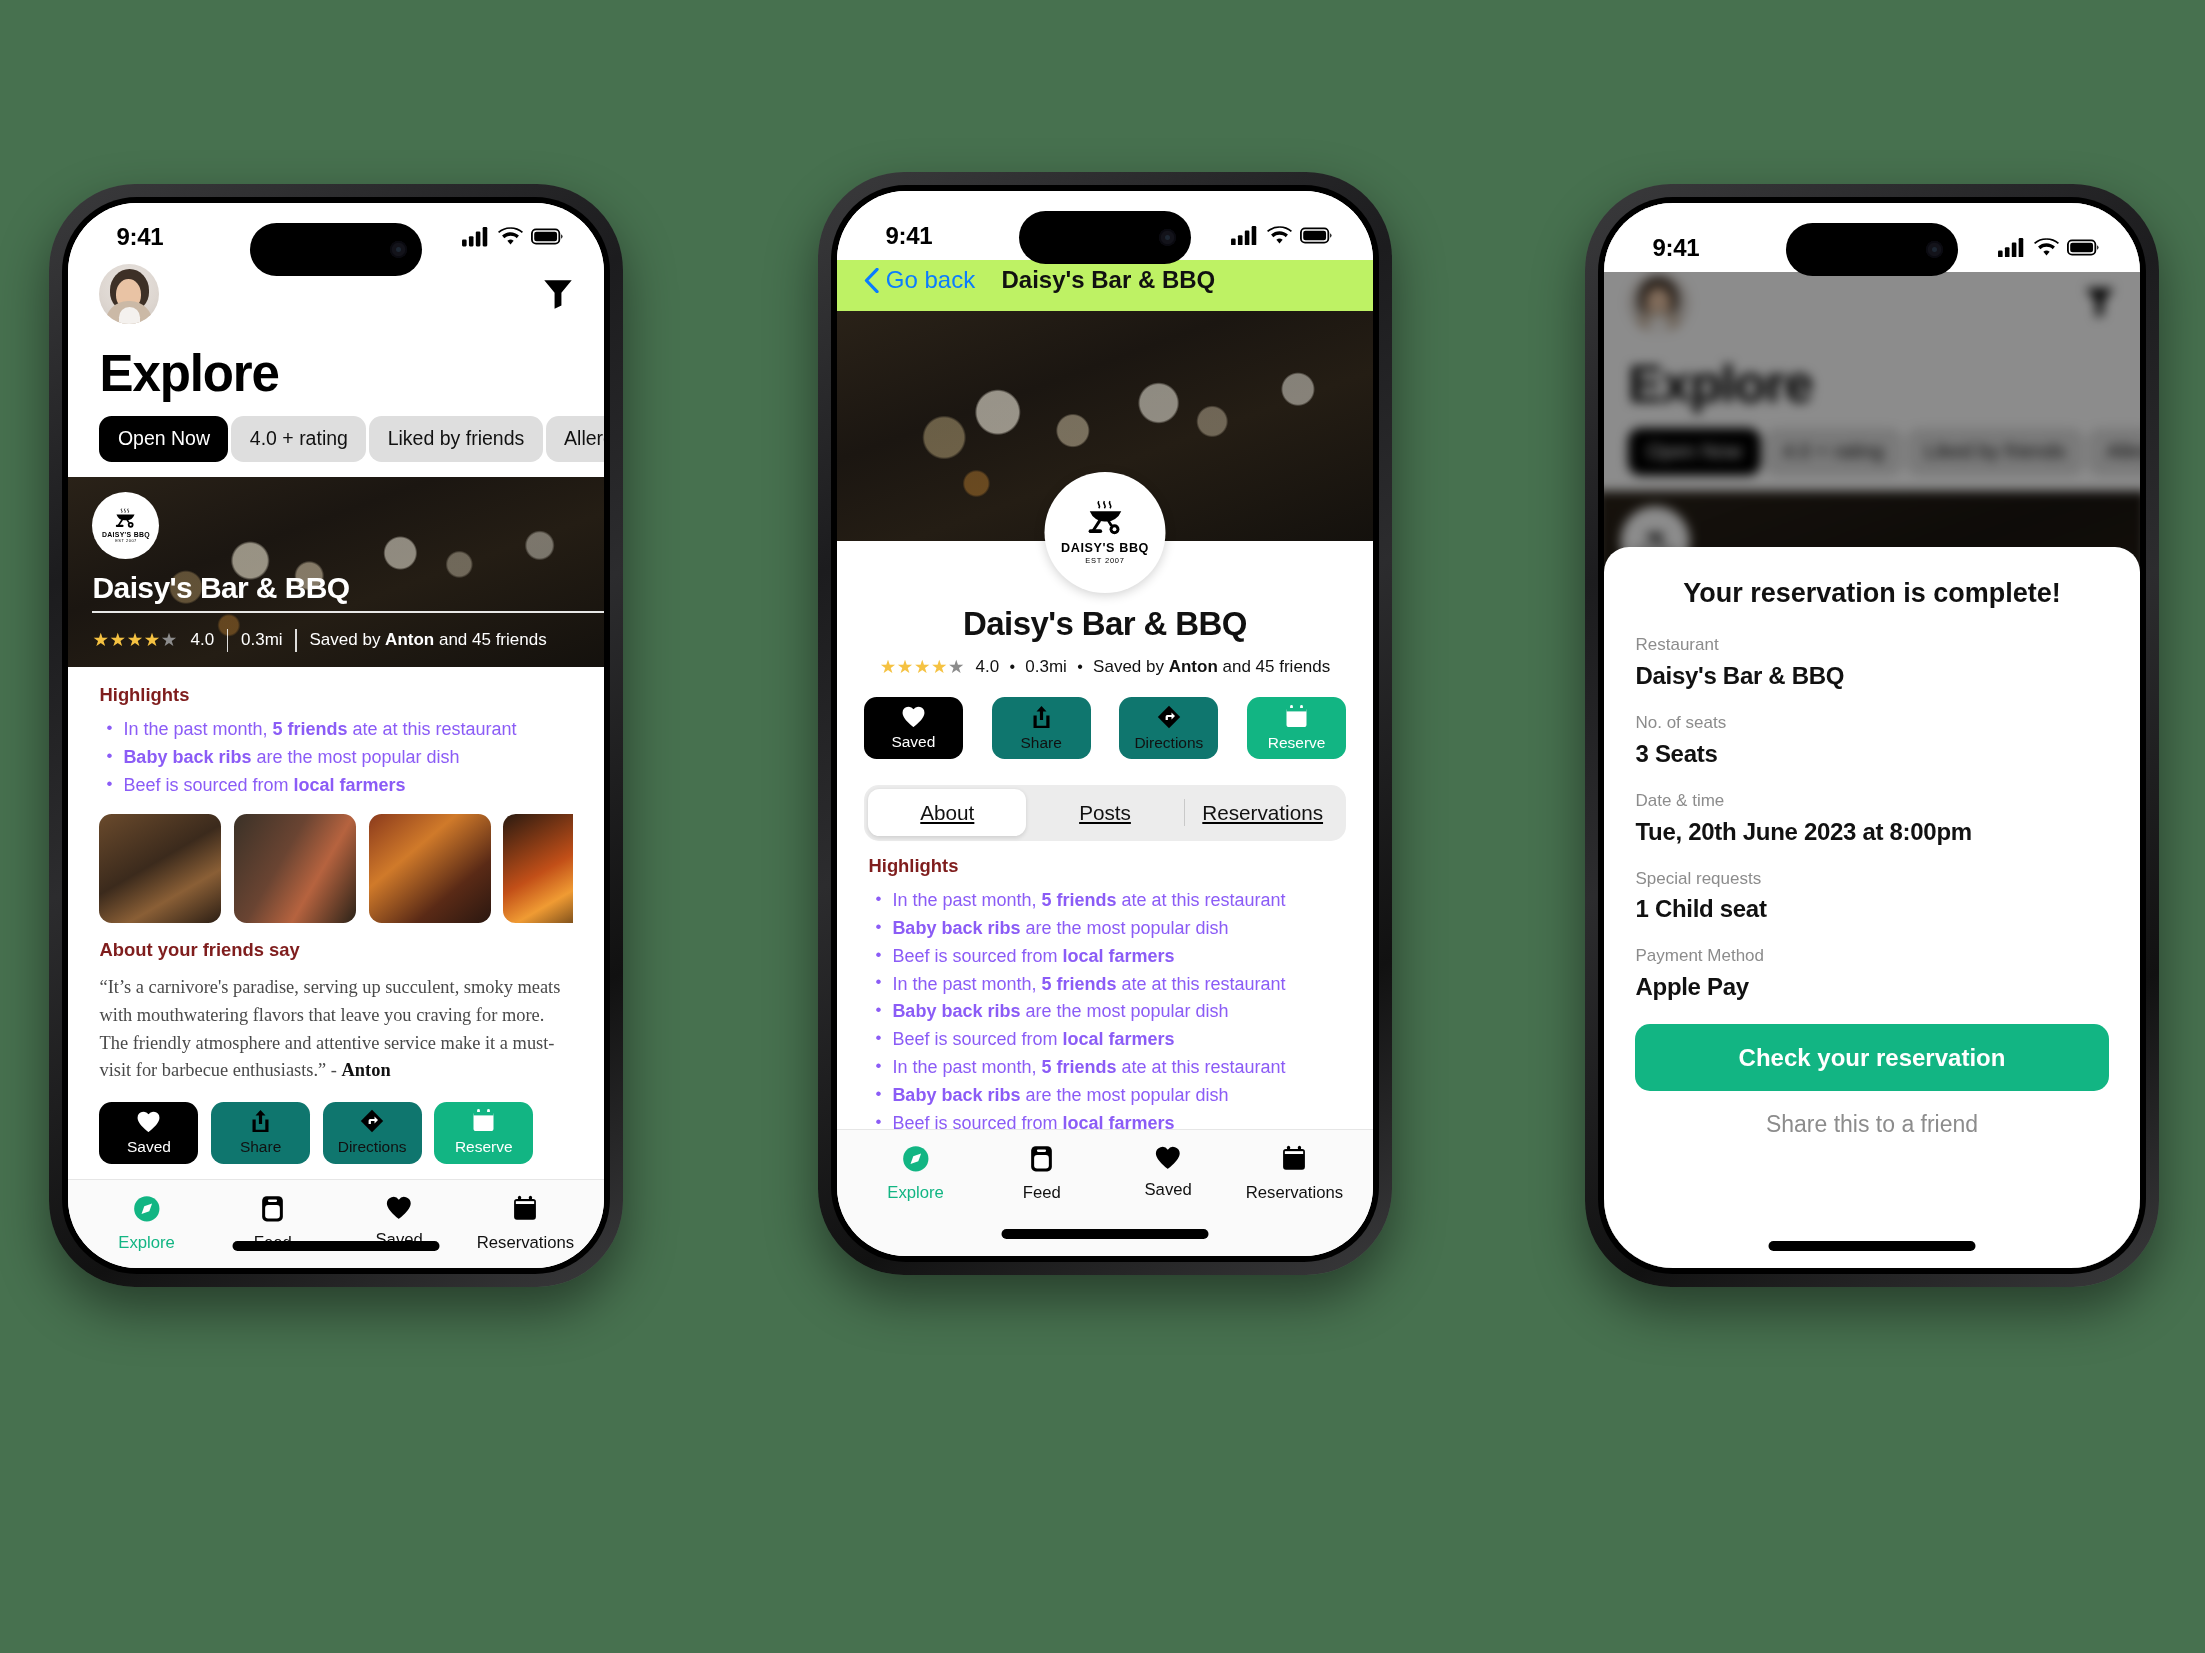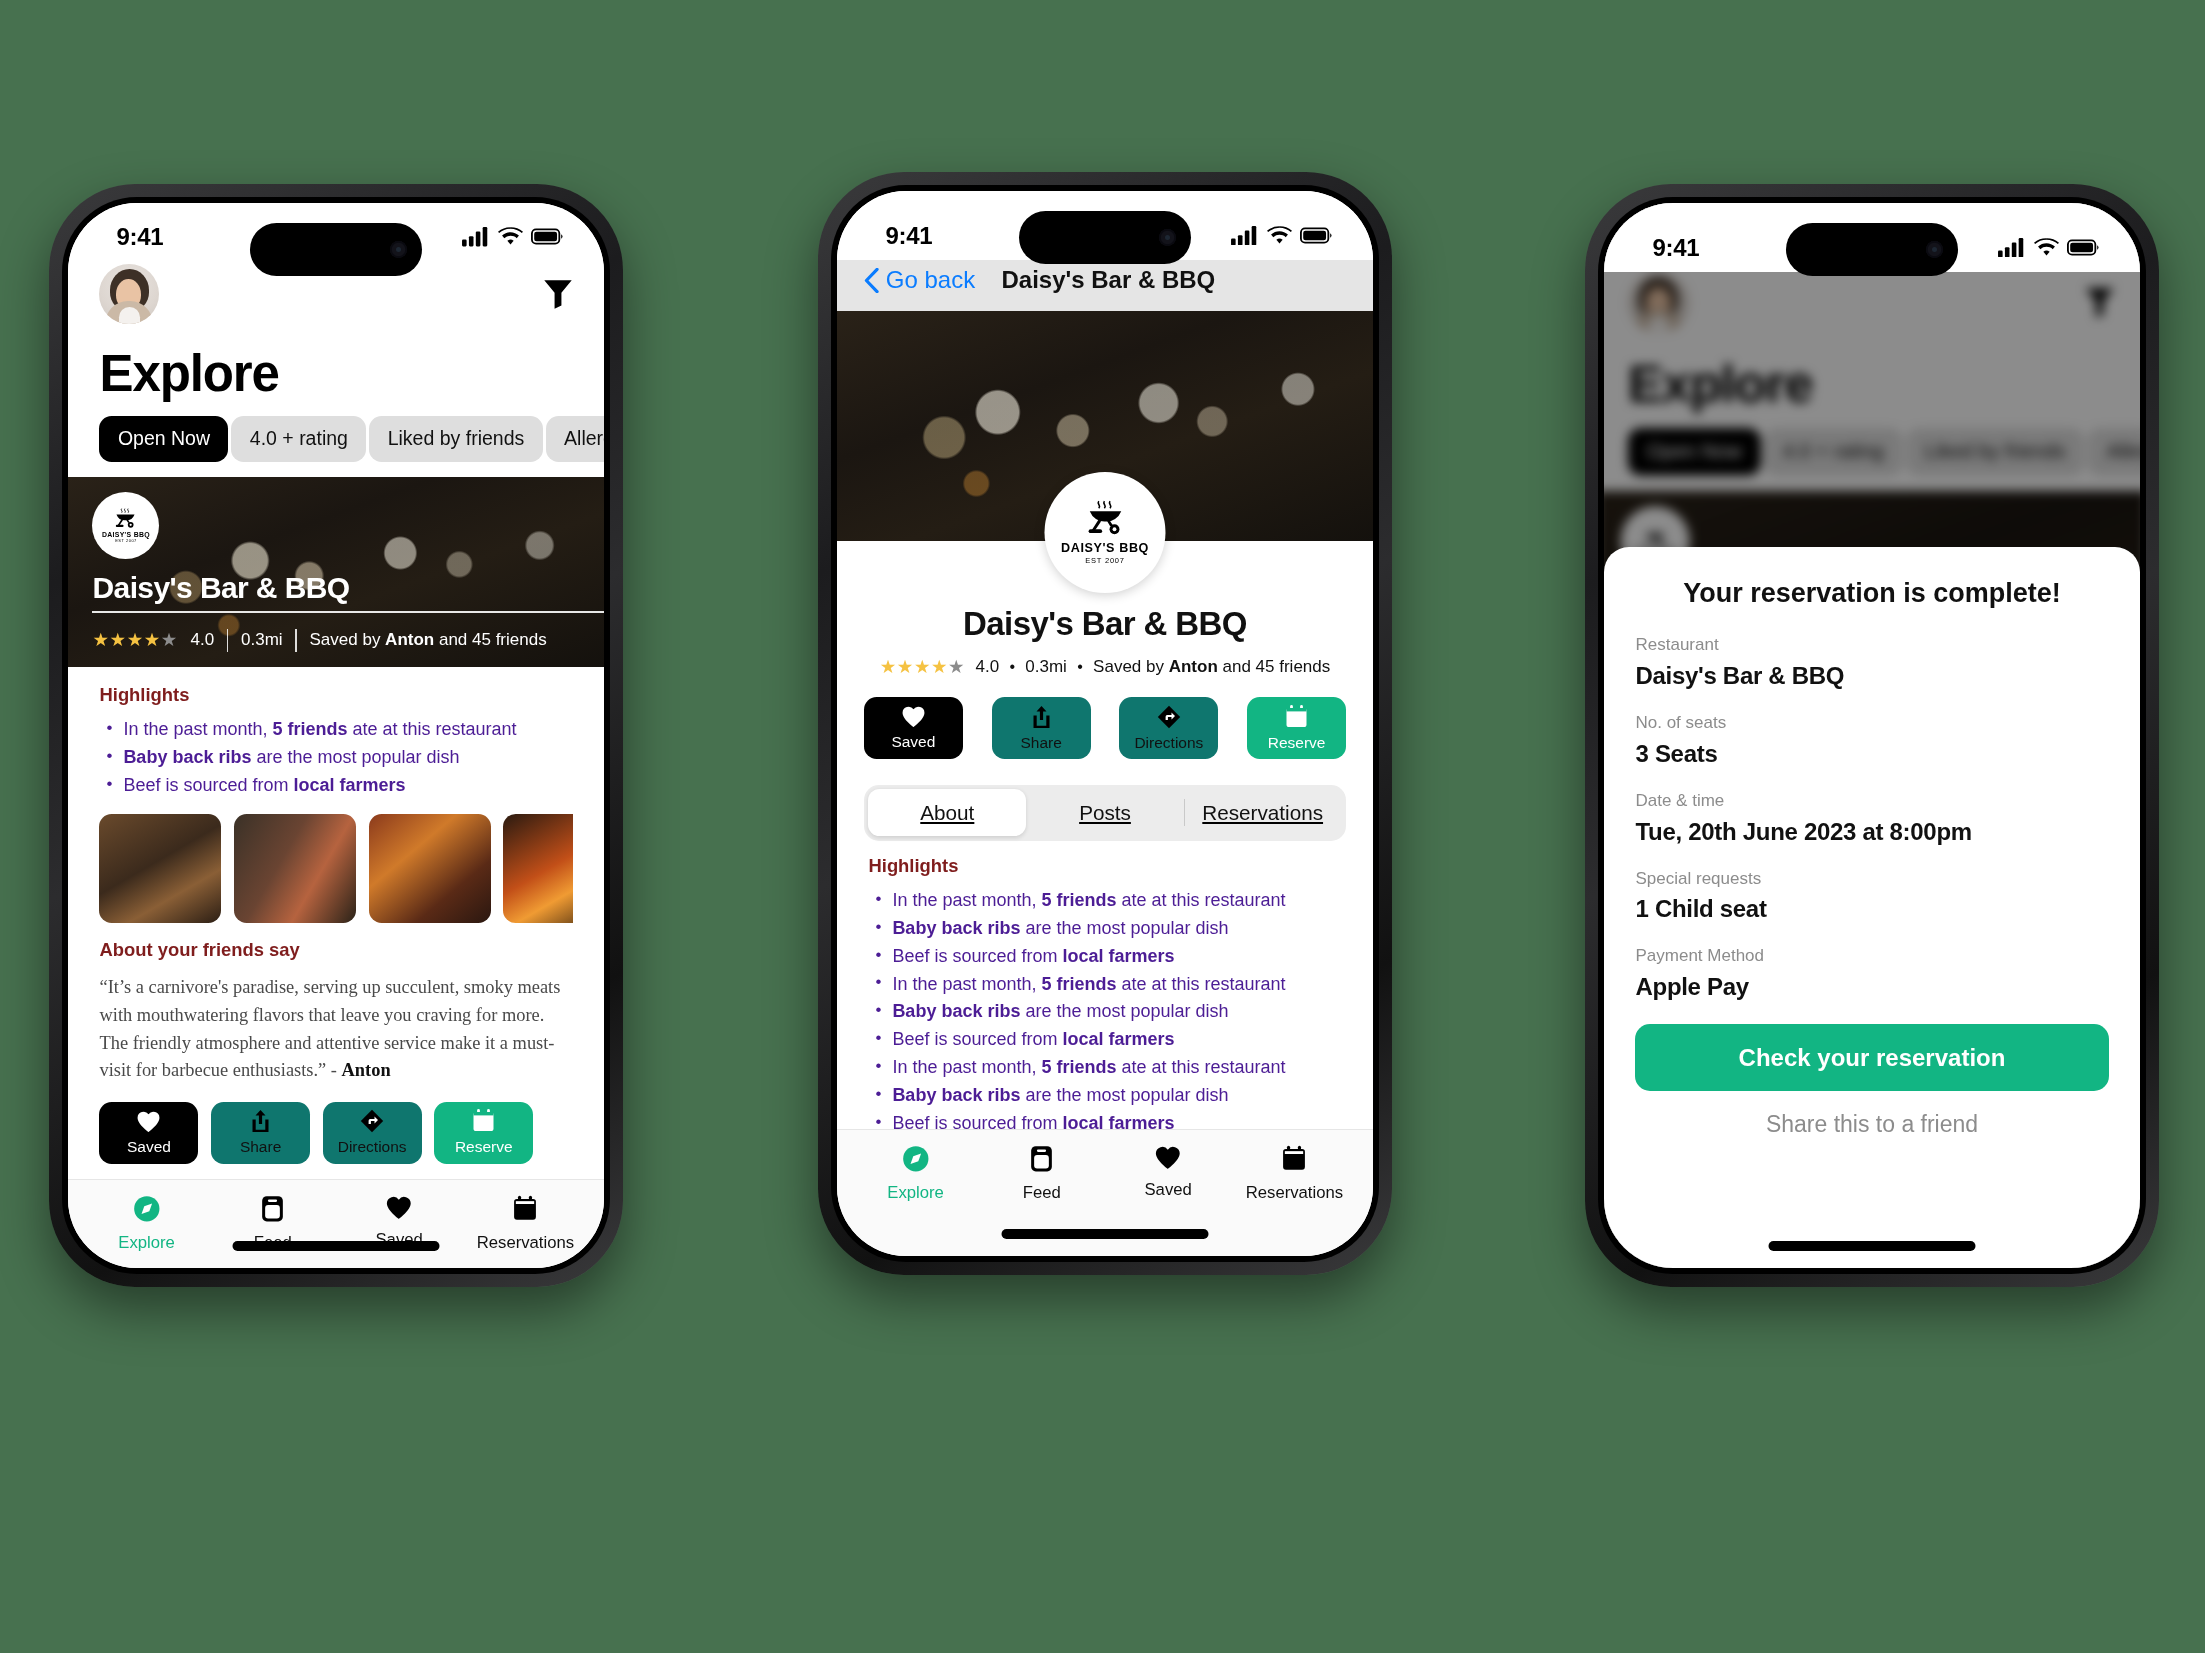--- a/index.html
+++ b/index.html
@@ -122,21 +122,21 @@
   }
   .stars { letter-spacing: 0.6px; font-size: 18.4px; color:#F5C242; }
   .stars .dim { color:#8c8c8c; }
   .vbar { width:1.7px; height: 23px; background: rgba(255,255,255,.85); }
 
   
   .section { background:#fff; padding: 17px 31px 0; }
   .sec-title { font-size: 18.4px; font-weight: 700; color:#7f1d1d; margin-bottom: 10.3px; }
   ul.bullets { list-style: none; padding-left: 6.9px; }
   ul.bullets li {
-    font-size: 18px; line-height: 1.55; color:#4c1d95; position: relative; padding-left: 17px;
+    font-size: 18px; line-height: 1.55; color:#8b5cf6; position: relative; padding-left: 17px;
   }
   ul.bullets li::before { content:'•'; position:absolute; left:0; top:-1.1px; font-size: 17px; }
   ul.bullets li b { font-weight: 700; }
 
   .gallery { display:flex; gap: 12.6px; padding: 13.8px 0 3.4px; overflow:hidden; }
   .thumb { width: 122px; height: 109px; border-radius: 12.6px; flex: none; }
   .t1 { background: linear-gradient(150deg,#6a4a2c,#3b2a1c 45%,#8a5f36 70%,#2b1e14); }
   .t2 { background: linear-gradient(120deg,#3a3127,#6a4432 40%,#b6633f 65%,#2a2218); }
   .t3 { background: linear-gradient(140deg,#8b3a1c,#d07a2a 35%,#5a2a16 70%,#2a1710); }
   .t4 { background: linear-gradient(150deg,#2a1a10,#c24f18 45%,#f09b33 65%,#1d1008); }
@@ -160,21 +160,21 @@
   .tabbar {
     margin-top:auto; background:#fafafa; border-top: 1.1px solid #e6e6e6;
     display:flex; padding: 15px 15px 53px;
   }
   .tab { flex:1; display:flex; flex-direction:column; align-items:center; gap: 10.3px; }
   .tab span { font-size: 16.7px; color:#111; }
   .tab.active span { color:#12B583; }
 
   
   .detailnav {
-    position:relative; z-index: 20; background:#e5e5e5;
+    position:relative; z-index: 20; background:#bef264;
     display:flex; align-items:center; padding: 5.7px 26.4px 17px; gap: 10.3px;
   }
   .goback { display:flex; align-items:center; gap: 6.9px; color:#0A7CFF; font-size: 24px; }
   .nav-title { font-size: 24px; font-weight: 700; color:#111; margin-left: 16px; }
 
   .detail-hero {
     position:relative; height: 230px; flex:none;
     background:
       radial-gradient(circle at 20% 55%, rgba(255,230,170,.35) 0 19.5px, transparent 22px),
       radial-gradient(circle at 30% 44%, rgba(255,250,235,.55) 0 20.7px, transparent 23px),

